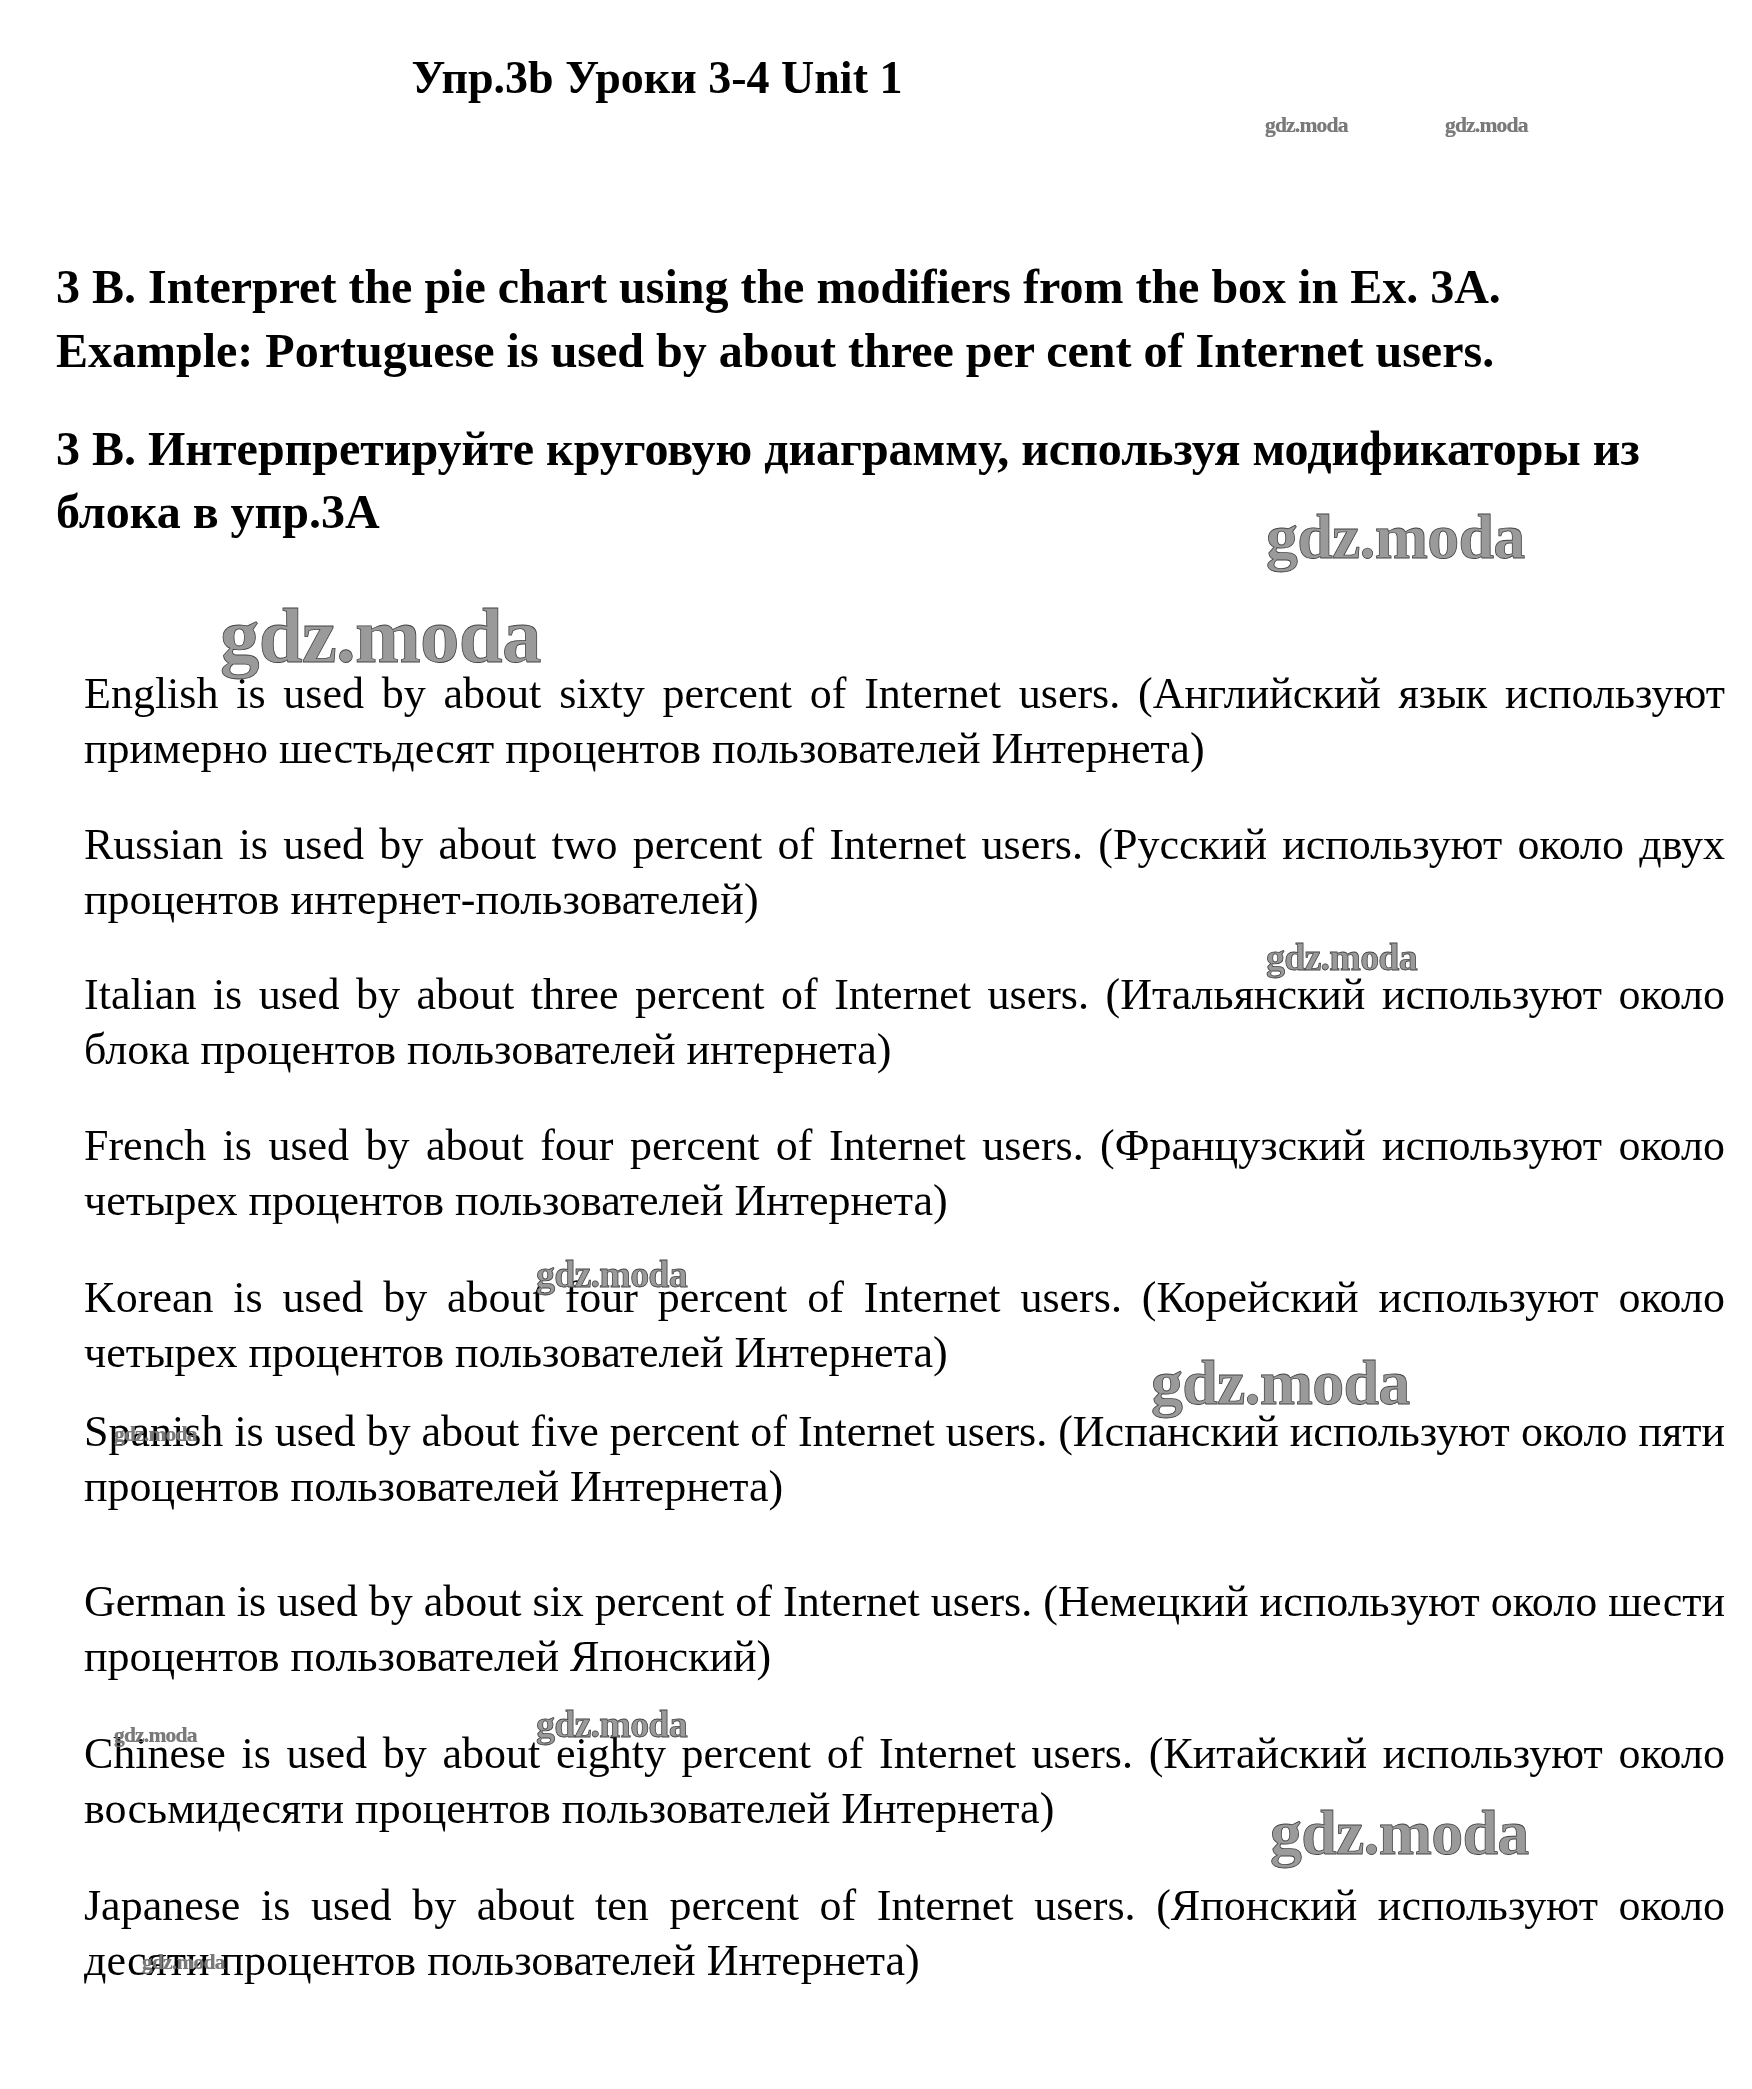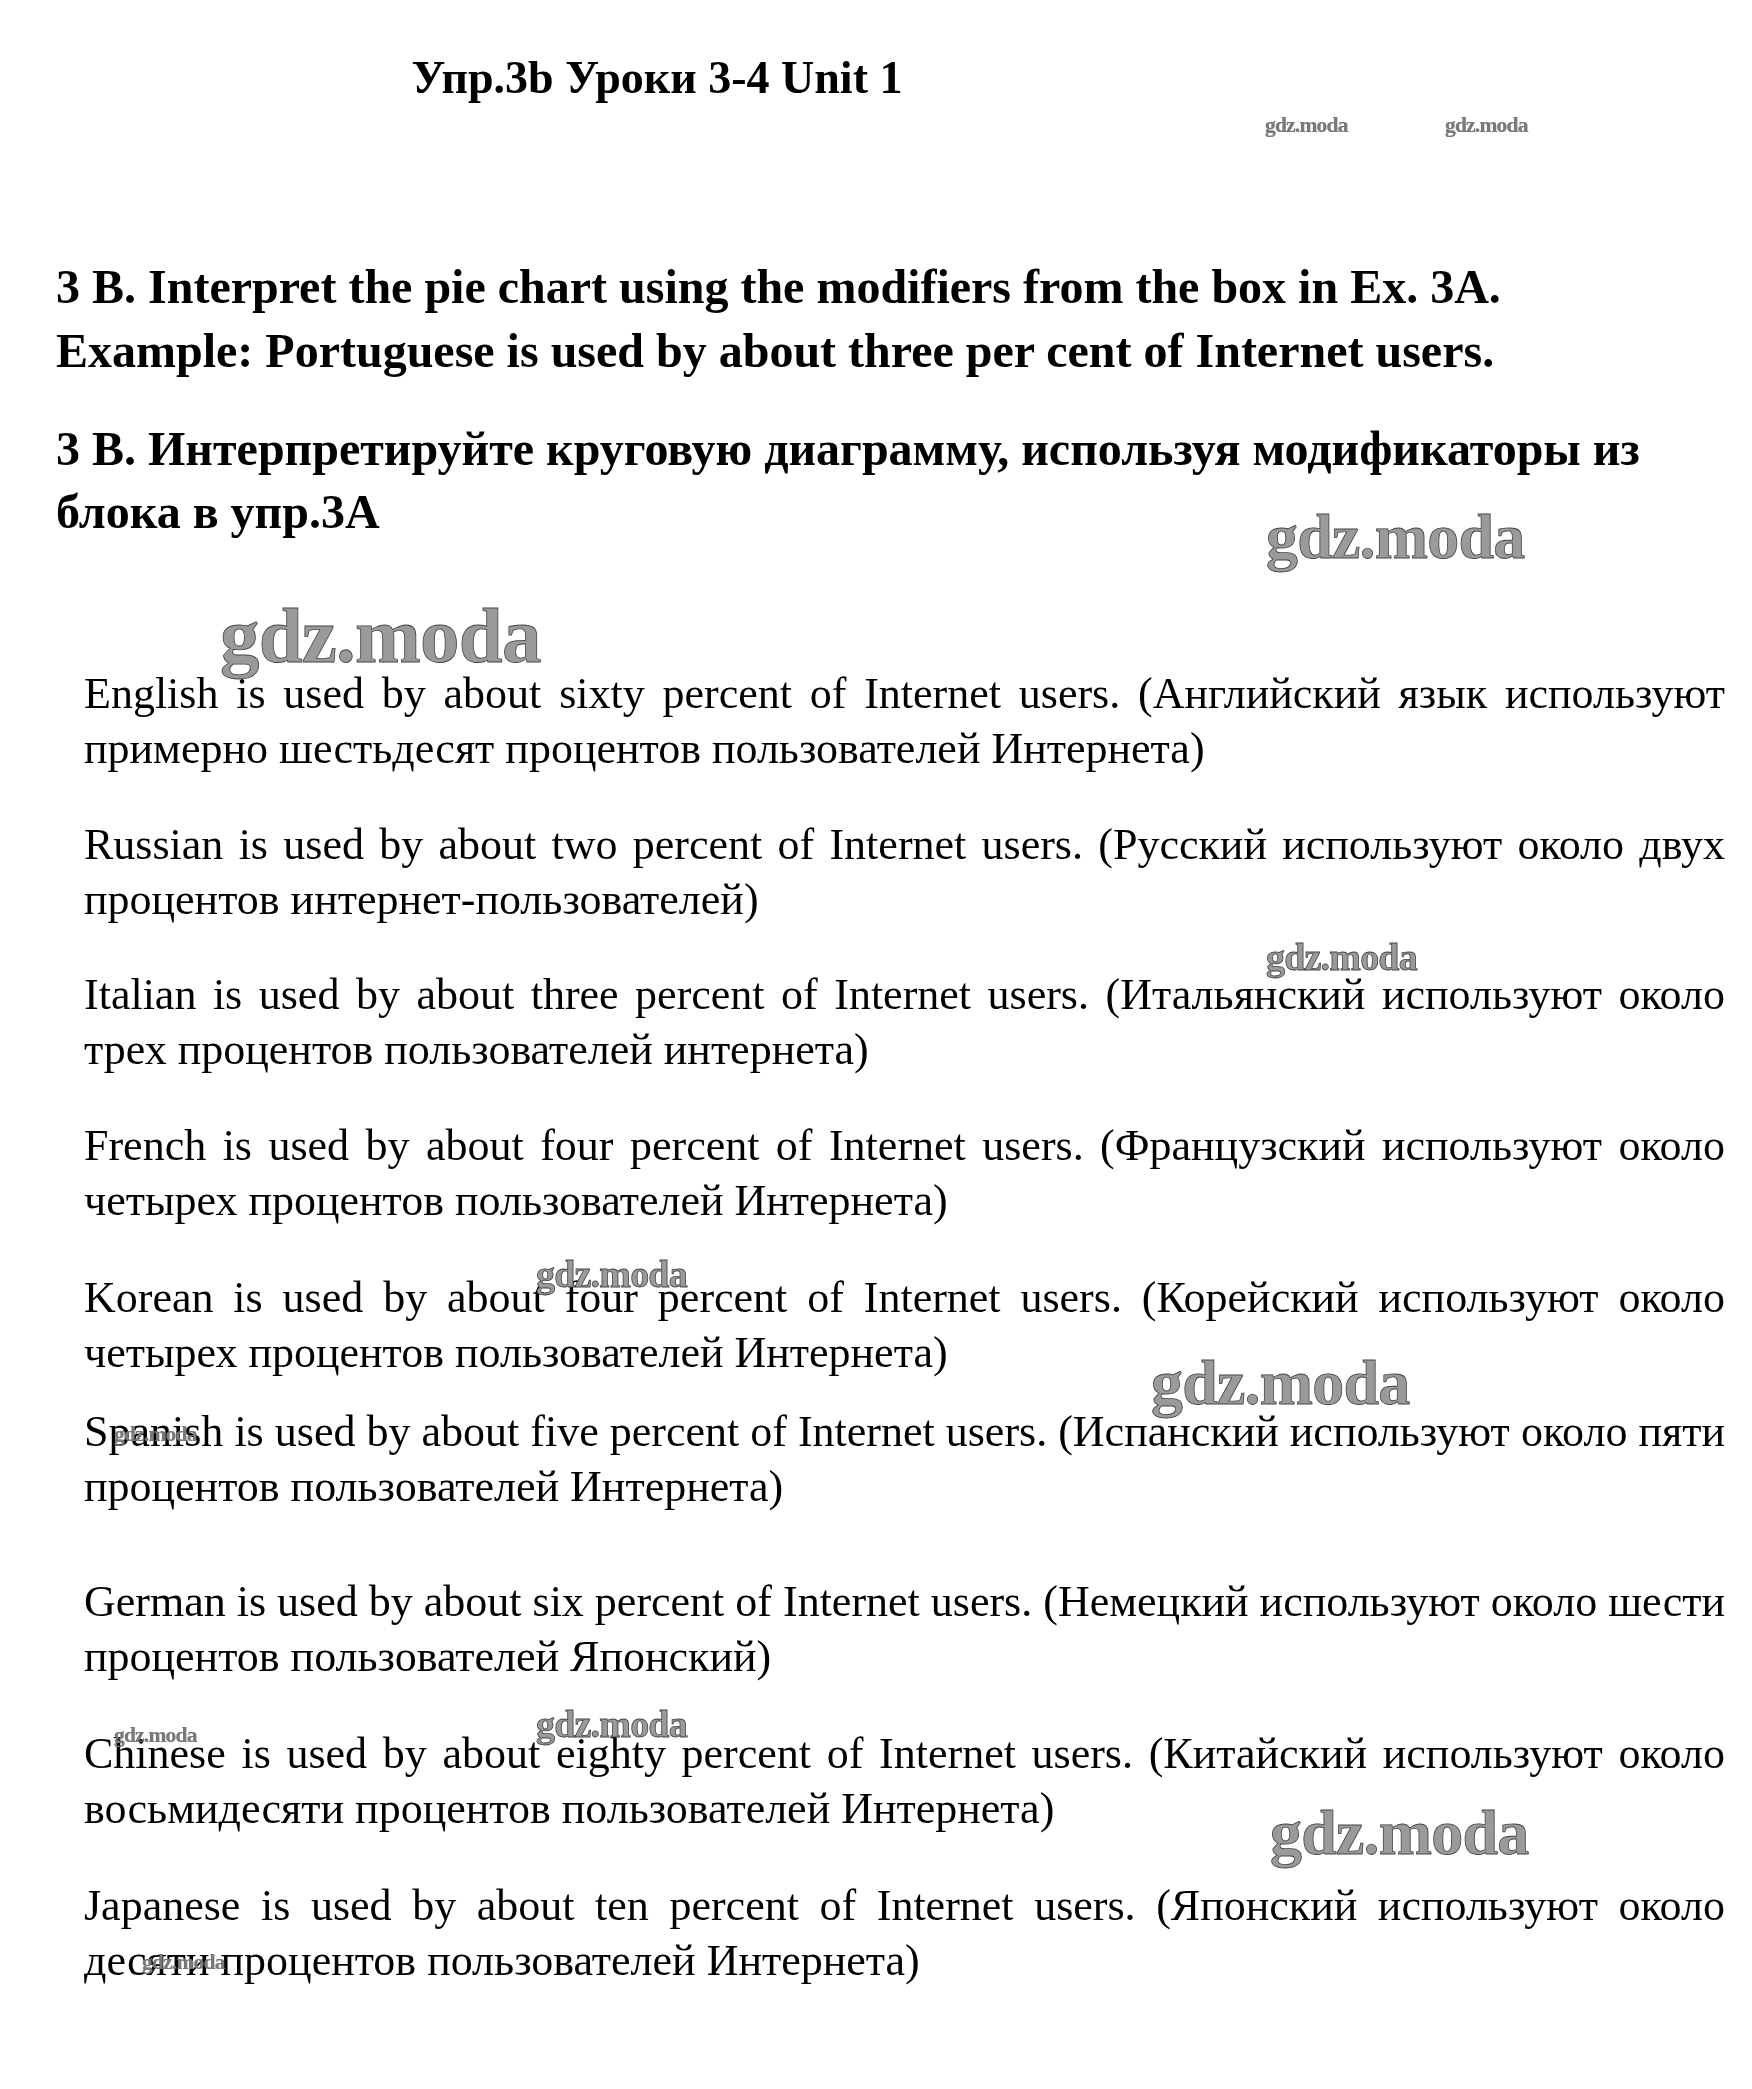--- a/index.html
+++ b/index.html
@@ -28,21 +28,21 @@
   <div class="title">
     <span>Упр.3b Уроки 3-4 Unit 1</span>
   </div>
 
   <div class="heading" style="top:255px;">3 B. Interpret the pie chart using the modifiers from the box in Ex. 3A.</div>
   <div class="heading" style="top:319px;">Example: Portuguese is used by about three per cent of Internet users.</div>
   <div class="heading" style="top:417px;">3 B. Интерпретируйте круговую диаграмму, используя модификаторы из блока в упр.3A</div>
 
   <div class="para" style="top:666px;">English is used by about sixty percent of Internet users. (Английский язык используют примерно шестьдесят процентов пользователей Интернета)</div>
   <div class="para" style="top:817px;">Russian is used by about two percent of Internet users. (Русский используют около двух процентов интернет-пользователей)</div>
-  <div class="para" style="top:967px;">Italian is used by about three percent of Internet users. (Итальянский используют около трех процентов пользователей интернета)</div>
+  <div class="para" style="top:967px;">Italian is used by about three percent of Internet users. (Итальянский используют около блока процентов пользователей интернета)</div>
   <div class="para" style="top:1118px;">French is used by about four percent of Internet users. (Французский используют около четырех процентов пользователей Интернета)</div>
   <div class="para" style="top:1270px;">Korean is used by about four percent of Internet users. (Корейский используют около четырех процентов пользователей Интернета)</div>
   <div class="para" style="top:1404px;">Spanish is used by about five percent of Internet users. (Испанский используют около пяти процентов пользователей Интернета)</div>
   <div class="para" style="top:1574px;">German is used by about six percent of Internet users. (Немецкий используют около шести процентов пользователей Японский)</div>
   <div class="para" style="top:1726px;">Chinese is used by about eighty percent of Internet users. (Китайский используют около восьмидесяти процентов пользователей Интернета)</div>
   <div class="para" style="top:1878px;">Japanese is used by about ten percent of Internet users. (Японский используют около десяти процентов пользователей Интернета)</div>
 
   <div class="wm small" style="left:1265px; top:86px;">gdz.moda</div>
   <div class="wm small" style="left:1445px; top:86px;">gdz.moda</div>
   <div class="wm large" style="left:1266px; top:473px;">gdz.moda</div>

